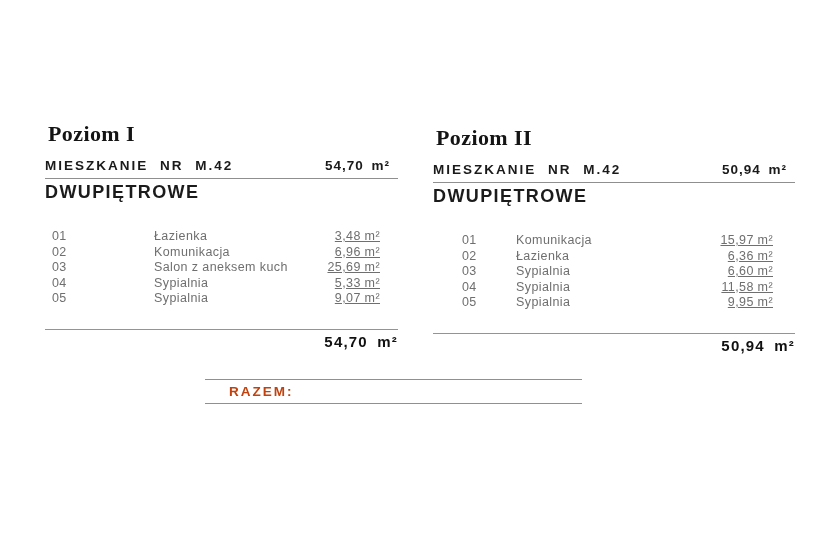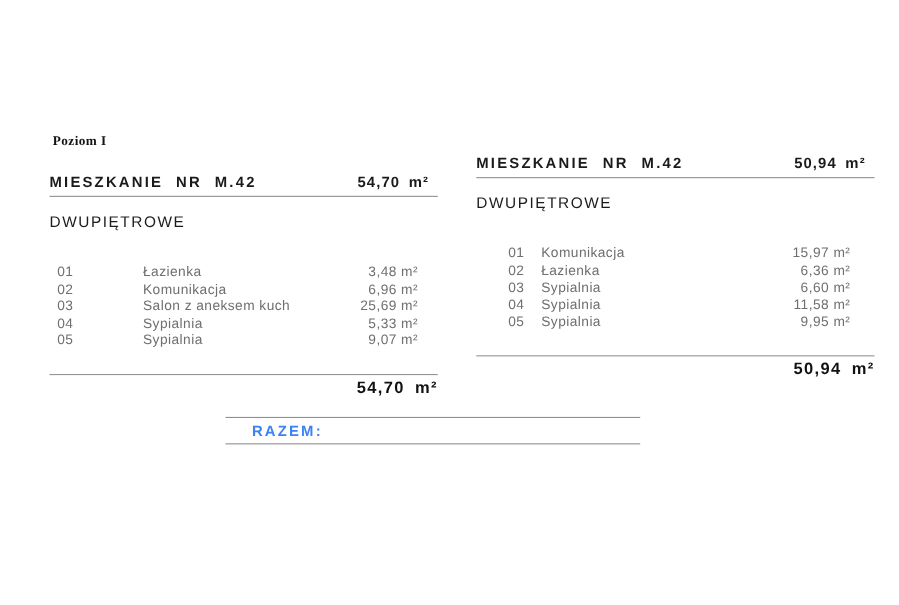--- a/index.html
+++ b/index.html
@@ -18,21 +18,21 @@
 
   .level {
     position: absolute;
   }
   .level--one  { left: 45px;  top: 121px; width: 353px; --numcol: 85px; --numpad: 7px;  --valpad: 18px; }
   .level--two  { left: 433px; top: 125px; width: 362px; --numcol: 59px; --numpad: 29px; --valpad: 22px; }
 
   .level-title {
     font-family: "Liberation Serif", serif;
     font-weight: bold;
-    font-size: 12px;
+    font-size: 22px;
     letter-spacing: 0.4px;
     color: #141414;
     margin-left: 3px;
     height: 21px;
   }
 
   .apt-header {
     margin-top: 16px;
     display: flex;
     justify-content: space-between;
@@ -41,42 +41,43 @@
     padding-bottom: 5px;
     font-weight: bold;
     font-size: 13.5px;
     letter-spacing: 2px;
     color: #1a1a1a;
   }
   .apt-header .apt-name { word-spacing: 6px; }
   .apt-header .apt-area { word-spacing: 3px; padding-right: 8px; letter-spacing: 1px; }
 
   .apt-type {
-    margin-top: 14px;
-    font-weight: normal;
-    font-size: 14px;
+    margin-top: 3px;
+    font-weight: bold;
+    font-size: 18px;
     letter-spacing: 1.4px;
     height: 15px;
   }
 
   .rooms {
     margin-top: 32px;
     color: #6f6f6f;
     font-size: 12.5px;
     letter-spacing: 0.4px;
   }
   .room-row {
     display: grid;
     grid-template-columns: var(--numcol) 1fr auto;
     height: 15.5px;
     line-height: 15.5px;
+    gap: 24px;
   }
   .room-no   { padding-left: var(--numpad); }
   .room-name { }
-  .room-area { padding-right: var(--valpad); }
+  .room-area { padding-right: var(--valpad); text-decoration: underline; }
 
   .level-total {
     margin-top: 22px;
     border-top: 1px solid #949494;
     padding-top: 3px;
     text-align: right;
     font-weight: bold;
     font-size: 15px;
     letter-spacing: 1.2px;
     word-spacing: 4px;
@@ -90,21 +91,21 @@
     width: 377px;
     height: 23px;
     border-top: 1px solid #909090;
     border-bottom: 1px solid #909090;
     display: flex;
     justify-content: space-between;
     align-items: center;
     font-weight: bold;
     font-size: 13.5px;
     letter-spacing: 2px;
-    color: #3b82f6;
+    color: #c2410c;
   }
   .summary-box .razem-label { margin-left: 24px; }
   .summary-box .grand-total { margin-right: 3px; word-spacing: 6px; }
 </style>
 </head>
 <body>
 
 <section class="level level--one">
   <div class="level-title">Poziom I</div>
 
@@ -140,20 +141,21 @@
       <span class="room-no">05</span>
       <span class="room-name">Sypialnia</span>
       <span class="room-area">9,07 m²</span>
     </div>
   </div>
 
   <div class="level-total">54,70 m²</div>
 </section>
 
 <section class="level level--two">
+  <div class="level-title">Poziom II</div>
 
   <div class="apt-header">
     <span class="apt-name">MIESZKANIE NR M.42</span>
     <span class="apt-area">50,94 m²</span>
   </div>
 
   <div class="apt-type">DWUPIĘTROWE</div>
 
   <div class="rooms">
     <div class="room-row">

